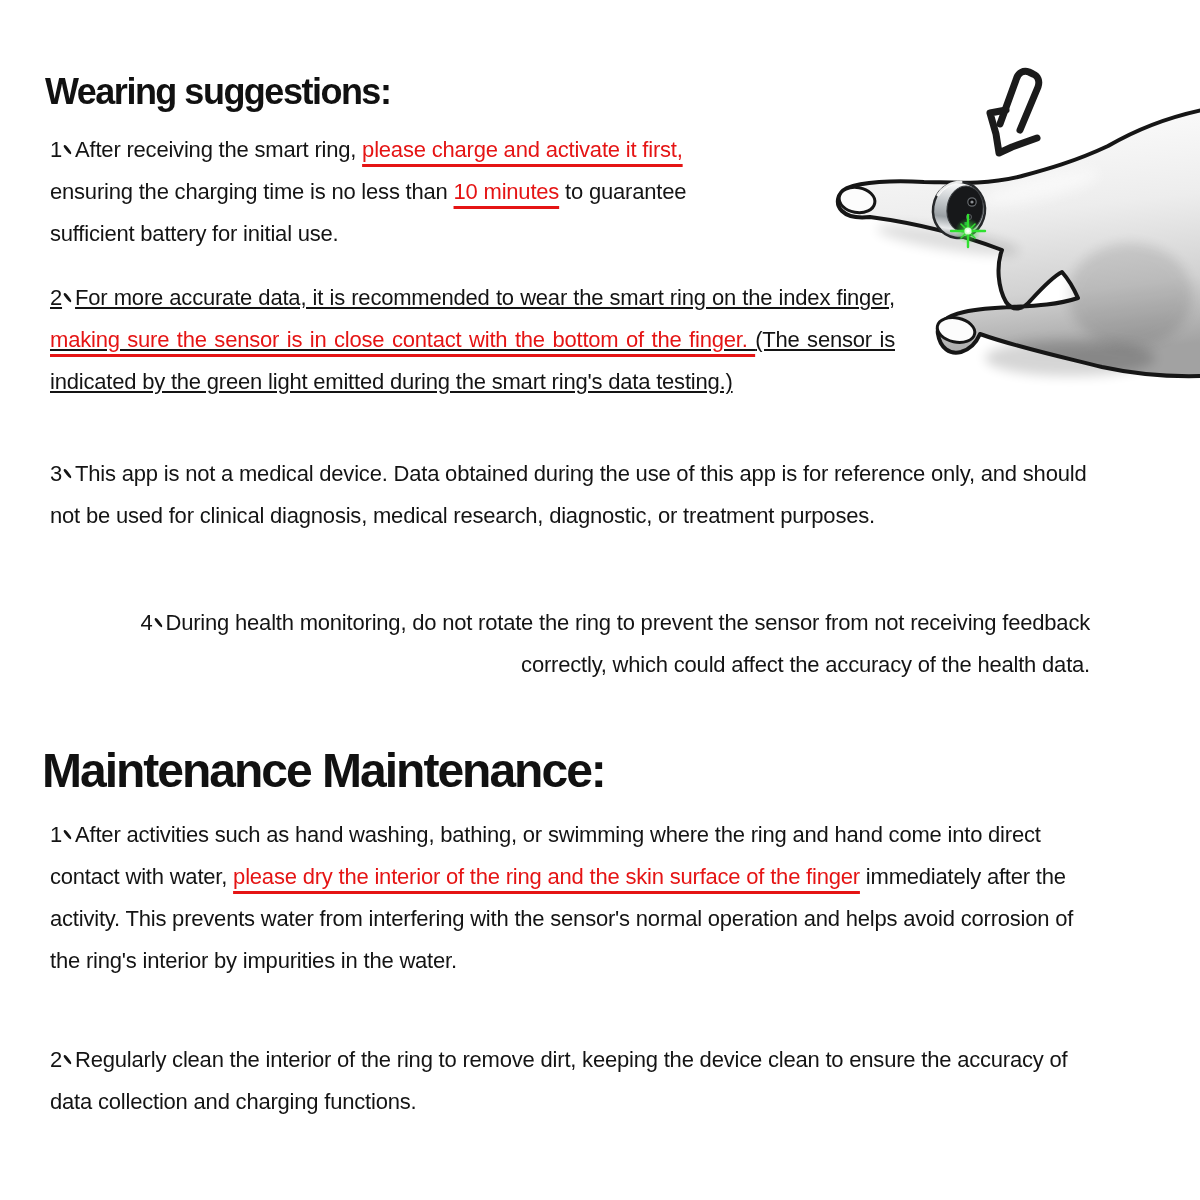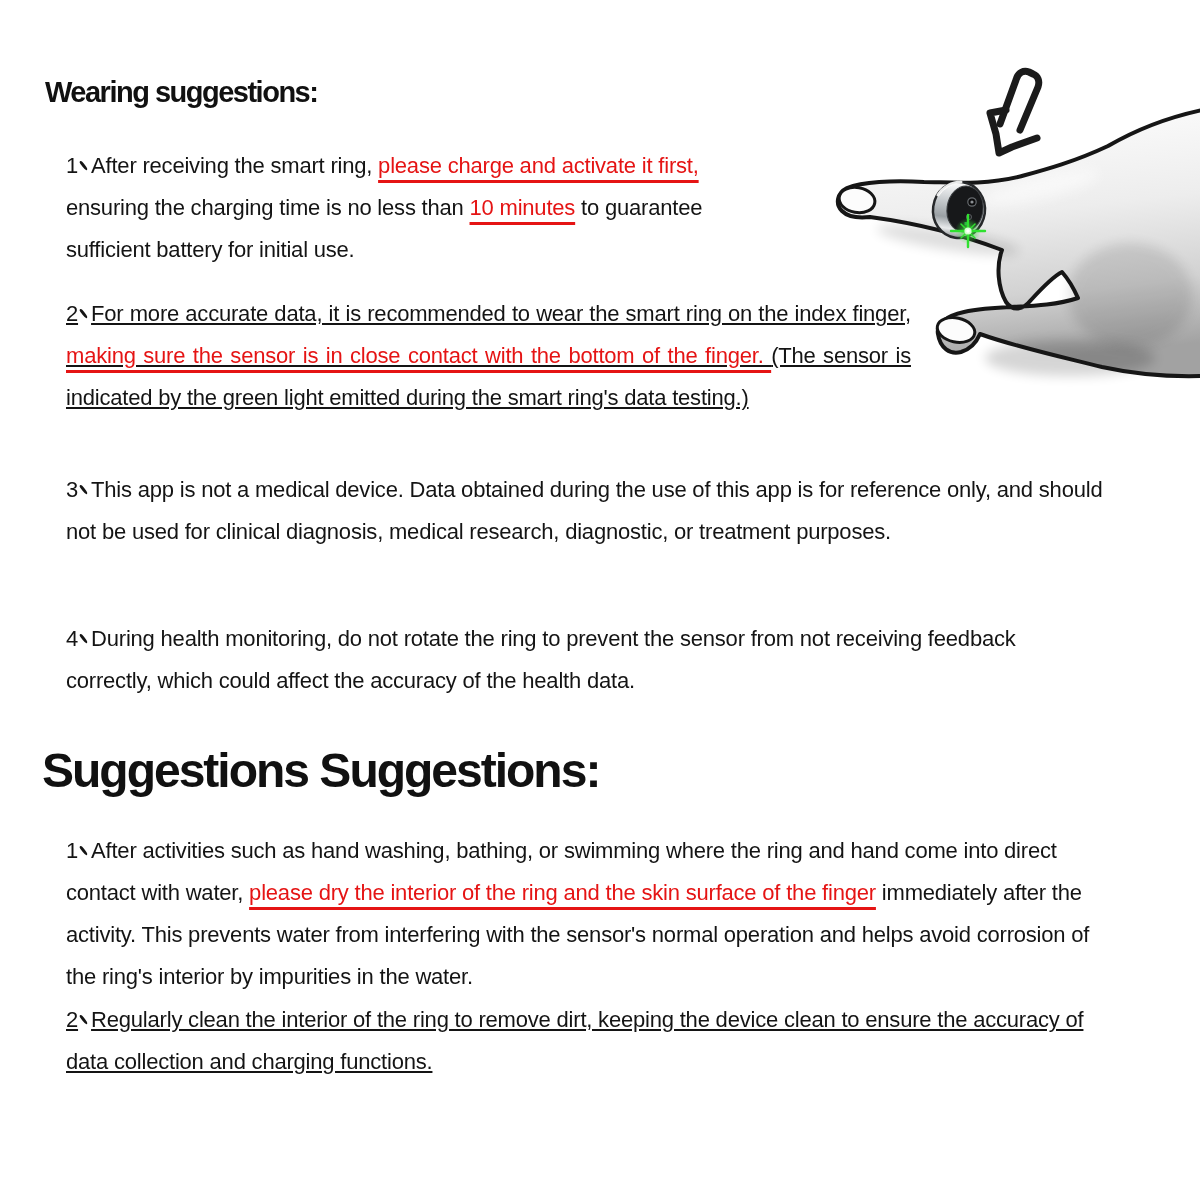--- a/index.html
+++ b/index.html
@@ -9,28 +9,28 @@
   html,body{margin:0;padding:0;}
   body{
     width:1200px;height:1200px;background:#ffffff;
     font-family:"Liberation Sans","DejaVu Sans",sans-serif;
     color:var(--ink);
     -webkit-font-smoothing:antialiased;
   }
   .sheet{position:relative;width:1200px;height:1200px;overflow:hidden;background:#fff;}
   .h1{
     position:absolute;margin:0;font-weight:700;color:#111;
-    font-size:29px;line-height:50px;letter-spacing:-1.5px;white-space:nowrap;
+    font-size:36px;line-height:50px;letter-spacing:-1.5px;white-space:nowrap;
   }
   .h2{
     position:absolute;margin:0;font-weight:700;color:#111;
     font-size:48px;line-height:54px;letter-spacing:-2px;white-space:nowrap;
   }
   .para{
-    position:absolute;margin:16px;
+    position:absolute;margin:0;
     font-size:22px;line-height:42px;letter-spacing:-0.2px;color:var(--ink);
   }
   .justify{text-align:justify;text-decoration:underline;}
   .rd{
     color:var(--red);
     text-decoration-line:underline;
     text-decoration-thickness:2.5px;
     text-underline-offset:7px;
     text-decoration-color:var(--red);
   }
@@ -50,27 +50,27 @@
 </head>
 <body>
 
 <main class="sheet">
 
   <section>
     <h1 class="h1" style="left:45px;top:67px;">Wearing suggestions:</h1>
     <p class="para" style="left:50px;top:129px;width:700px;"><span>1<span class="ideo-comma"></span>After receiving the smart ring, </span><span class="rd">please charge and activate it first,</span><span> ensuring the charging time is no less than </span><span class="rd">10 minutes</span><span> to guarantee sufficient battery for initial use.</span></p>
     <p class="para justify" style="left:50px;top:277px;width:845px;"><span>2<span class="ideo-comma"></span>For more accurate data, it is recommended to wear the smart ring on the index finger, </span><span class="rd">making sure the sensor is in close contact with the bottom of the finger. </span><span>(The sensor is indicated by the green light emitted during the smart ring's data testing.)</span></p>
     <p class="para" style="left:50px;top:453px;width:1040px;"><span>3<span class="ideo-comma"></span>This app is not a medical device. Data obtained during the use of this app is for reference only, and should not be used for clinical diagnosis, medical research, diagnostic, or treatment purposes.</span></p>
-    <p class="para" style="left:50px;top:602px;width:1040px;"><span>4<span class="ideo-comma"></span>During health monitoring, do not rotate the ring to prevent the sensor from not receiving feedback correctly, which could affect the accuracy of the health data.</span></p>
+    <p class="para" style="left:50px;top:602px;width:1040px;text-align:right;"><span>4<span class="ideo-comma"></span>During health monitoring, do not rotate the ring to prevent the sensor from not receiving feedback correctly, which could affect the accuracy of the health data.</span></p>
   </section>
 
   <section>
-    <h2 class="h2" style="left:42px;top:744px;">Suggestions Suggestions:</h2>
+    <h2 class="h2" style="left:42px;top:744px;">Maintenance Maintenance:</h2>
     <p class="para" style="left:50px;top:814px;width:1045px;"><span>1<span class="ideo-comma"></span>After activities such as hand washing, bathing, or swimming where the ring and hand come into direct contact with water, </span><span class="rd">please dry the interior of the ring and the skin surface of the finger</span><span> immediately after the activity. This prevents water from interfering with the sensor's normal operation and helps avoid corrosion of the ring's interior by impurities in the water.</span></p>
-    <p class="para" style="left:50px;top:983px;width:1040px;text-decoration:underline;"><span>2<span class="ideo-comma"></span>Regularly clean the interior of the ring to remove dirt, keeping the device clean to ensure the accuracy of data collection and charging functions.</span></p>
+    <p class="para" style="left:50px;top:1039px;width:1040px;"><span>2<span class="ideo-comma"></span>Regularly clean the interior of the ring to remove dirt, keeping the device clean to ensure the accuracy of data collection and charging functions.</span></p>
   </section>
 
   <figure class="illo">
     <svg viewBox="0 0 370 340" width="370" height="340" xmlns="http://www.w3.org/2000/svg">
       <defs>
         <linearGradient id="skin" x1="0" y1="0" x2="0.15" y2="1">
           <stop offset="0" stop-color="#ffffff"></stop>
           <stop offset="0.45" stop-color="#ededed"></stop>
           <stop offset="0.75" stop-color="#d2d2d2"></stop>
           <stop offset="1" stop-color="#a2a2a2"></stop>

